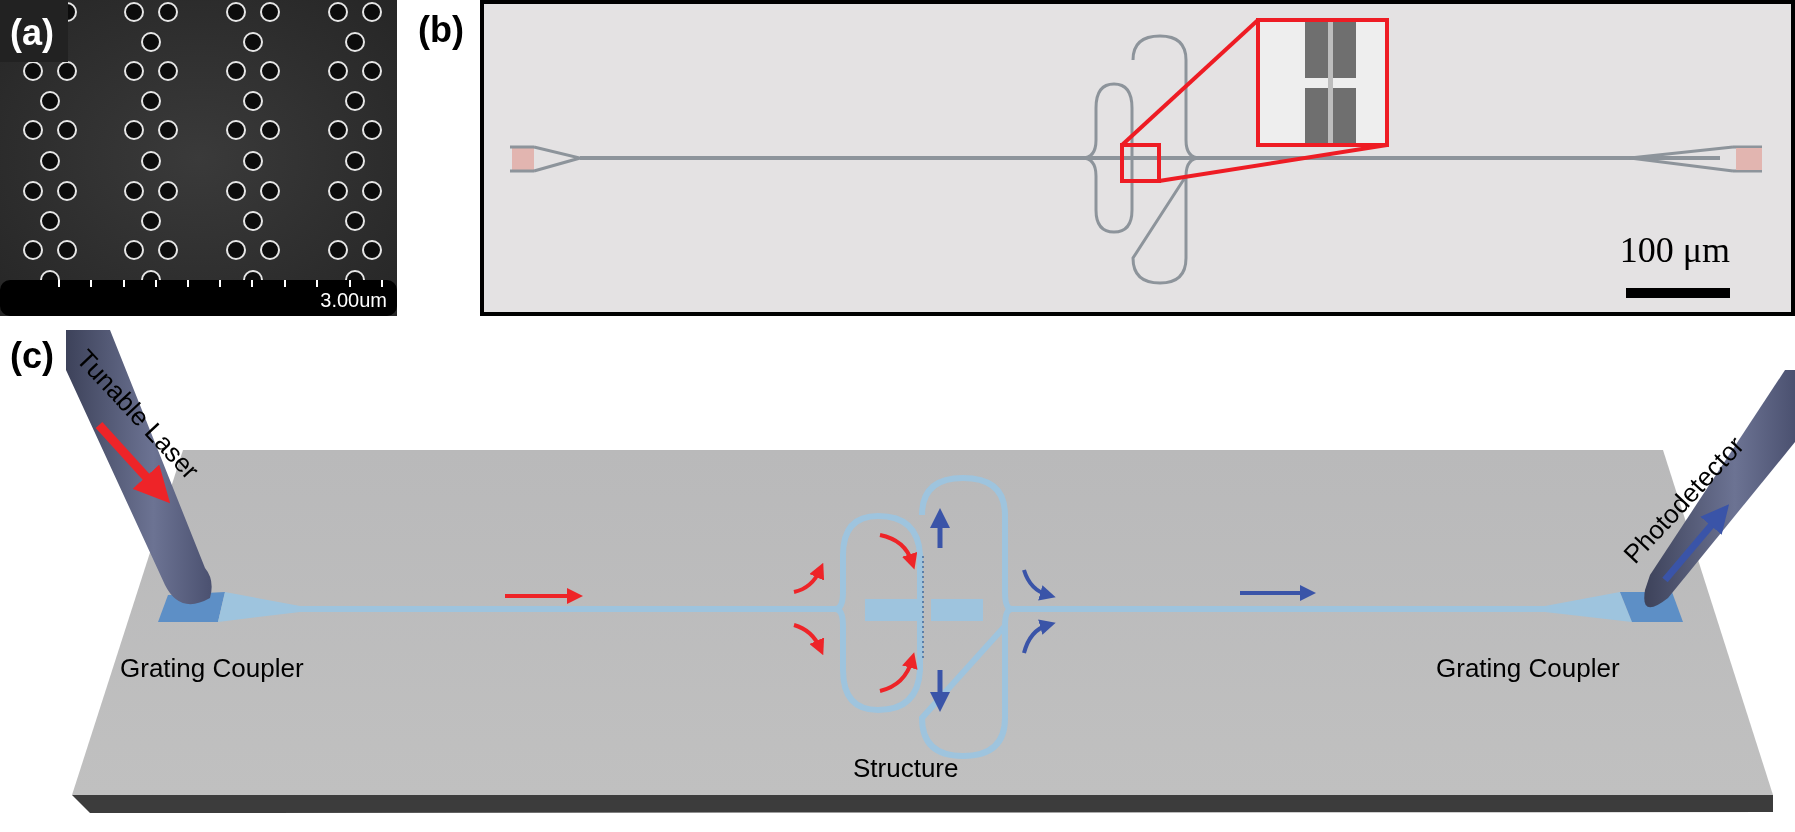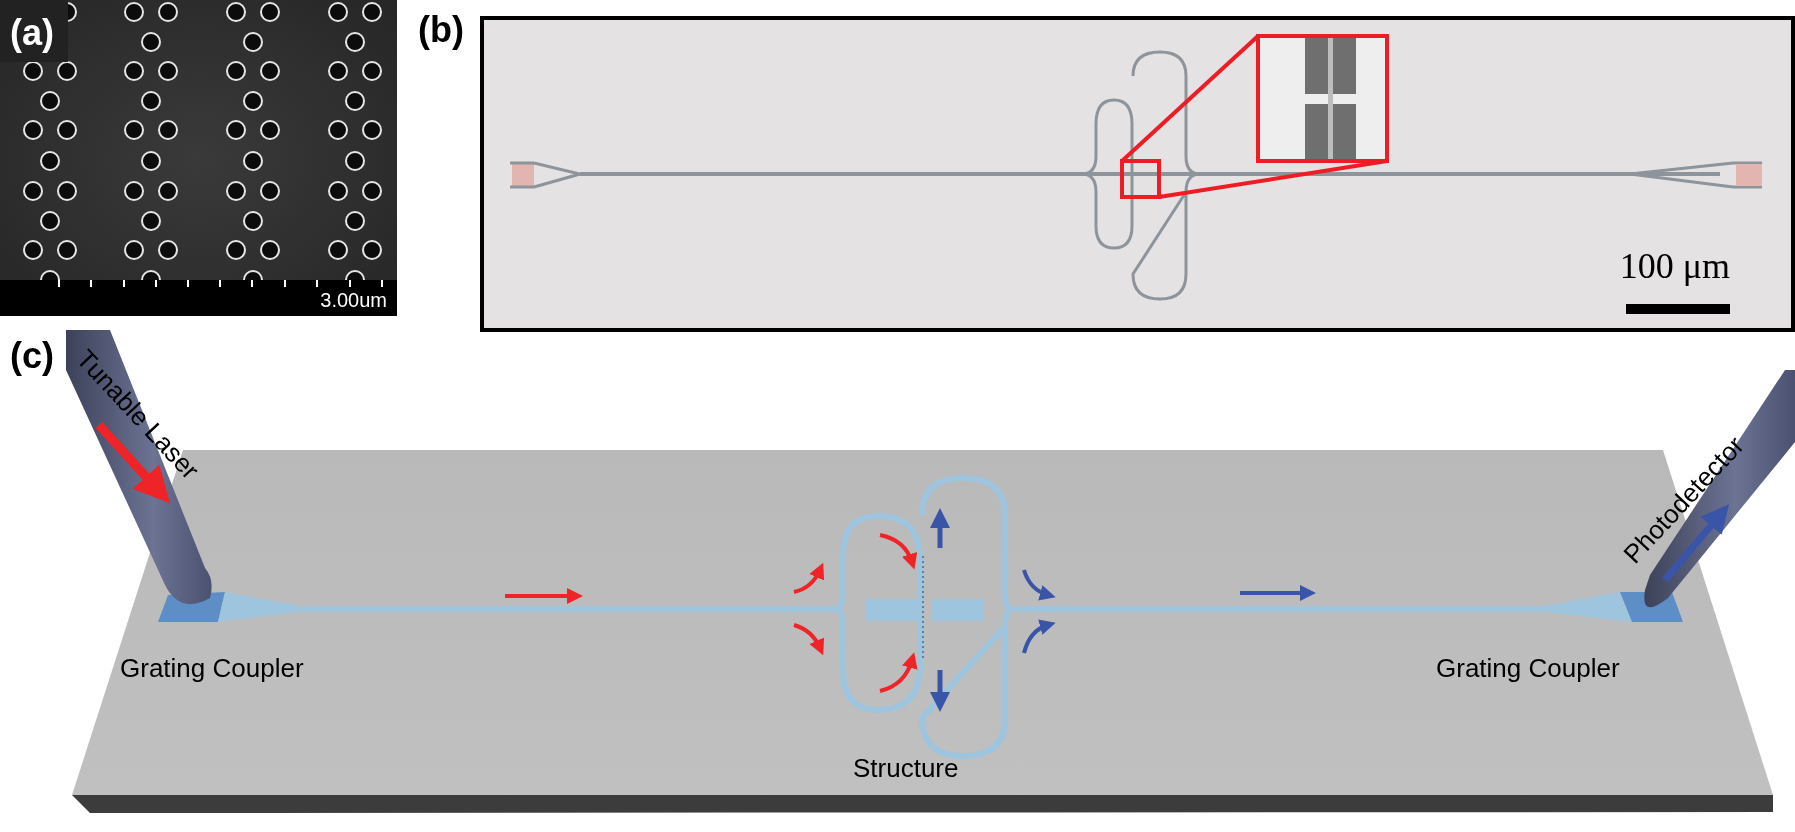--- a/index.html
+++ b/index.html
@@ -1,23 +1,23 @@
 <!DOCTYPE html>
 <html><head>
 <meta charset="utf-8">
 <style>
   html, body { margin:0; padding:0; background:#ffffff; }
   body { width:1795px; height:832px; position:relative; overflow:hidden; font-family:"Liberation Sans", sans-serif; }
   .panel-label { position:absolute; font-family:"Liberation Sans", sans-serif; font-weight:bold; font-size:36px; color:#000; line-height:1; }
   #panel-a { position:absolute; left:0; top:0; width:397px; height:316px; background:#2c2c2c; overflow:hidden; }
   #panel-a .label-a { position:absolute; left:0; top:0; width:68px; height:62px; background:#222; }
   #panel-a .label-a span { position:absolute; left:10px; top:12px; color:#fff; font-weight:bold; font-size:36px; }
-  #panel-a .scalebar { position:absolute; left:0; top:280px; width:397px; height:36px; background:#000; }
+  #panel-a .scalebar { position:absolute; left:0; top:280px; width:397px; height:36px; background:#000;border-radius:10px; }
   #panel-a .scale-text { position:absolute; right:10px; bottom:4px; color:#fff; font-size:20px; }
-  #panel-b { position:absolute; left:480px; top:16px; width:1315px; height:312px; }
+  #panel-b { position:absolute; left:480px; top:0; width:1315px; height:312px; }
   #panel-c { position:absolute; left:0; top:330px; width:1795px; height:502px; }
   .scale-text-b { font-family:"Liberation Serif", serif; font-size:36px; }
   .c-text { font-family:"Liberation Sans", sans-serif; font-size:26px; fill:#000; }
 </style>
 </head>
 <body>
 
 <div id="panel-a">
   <svg width="397" height="316">
     <defs>

